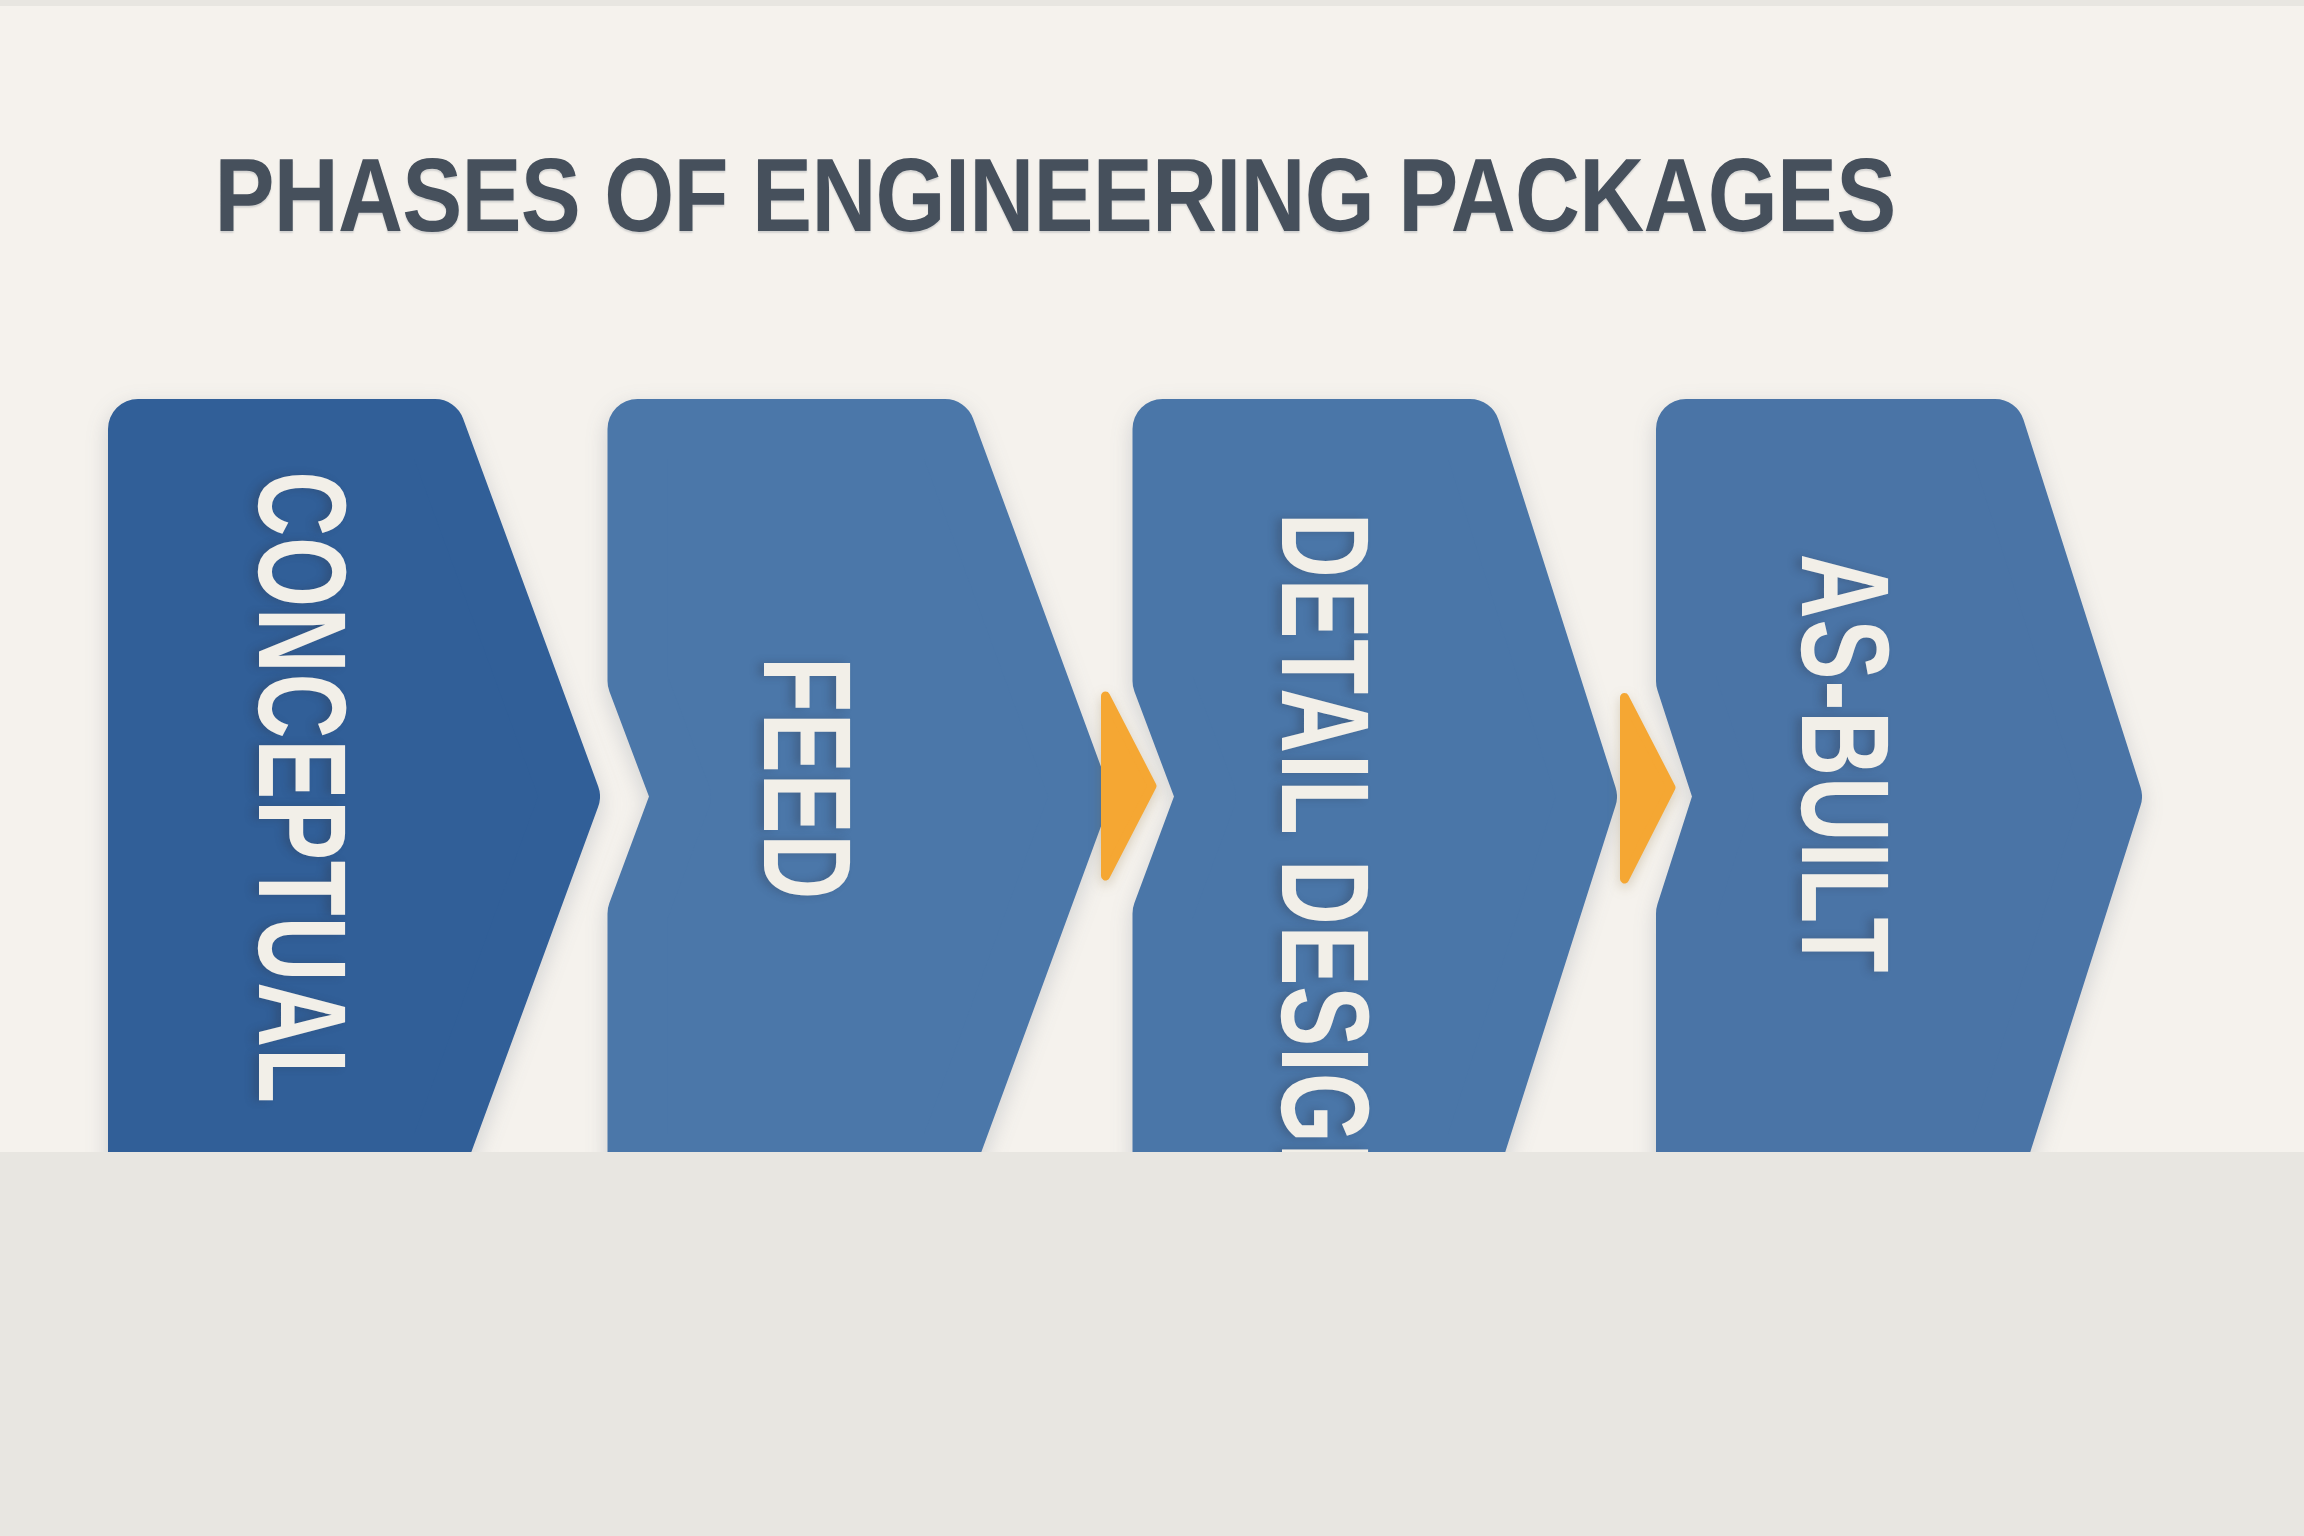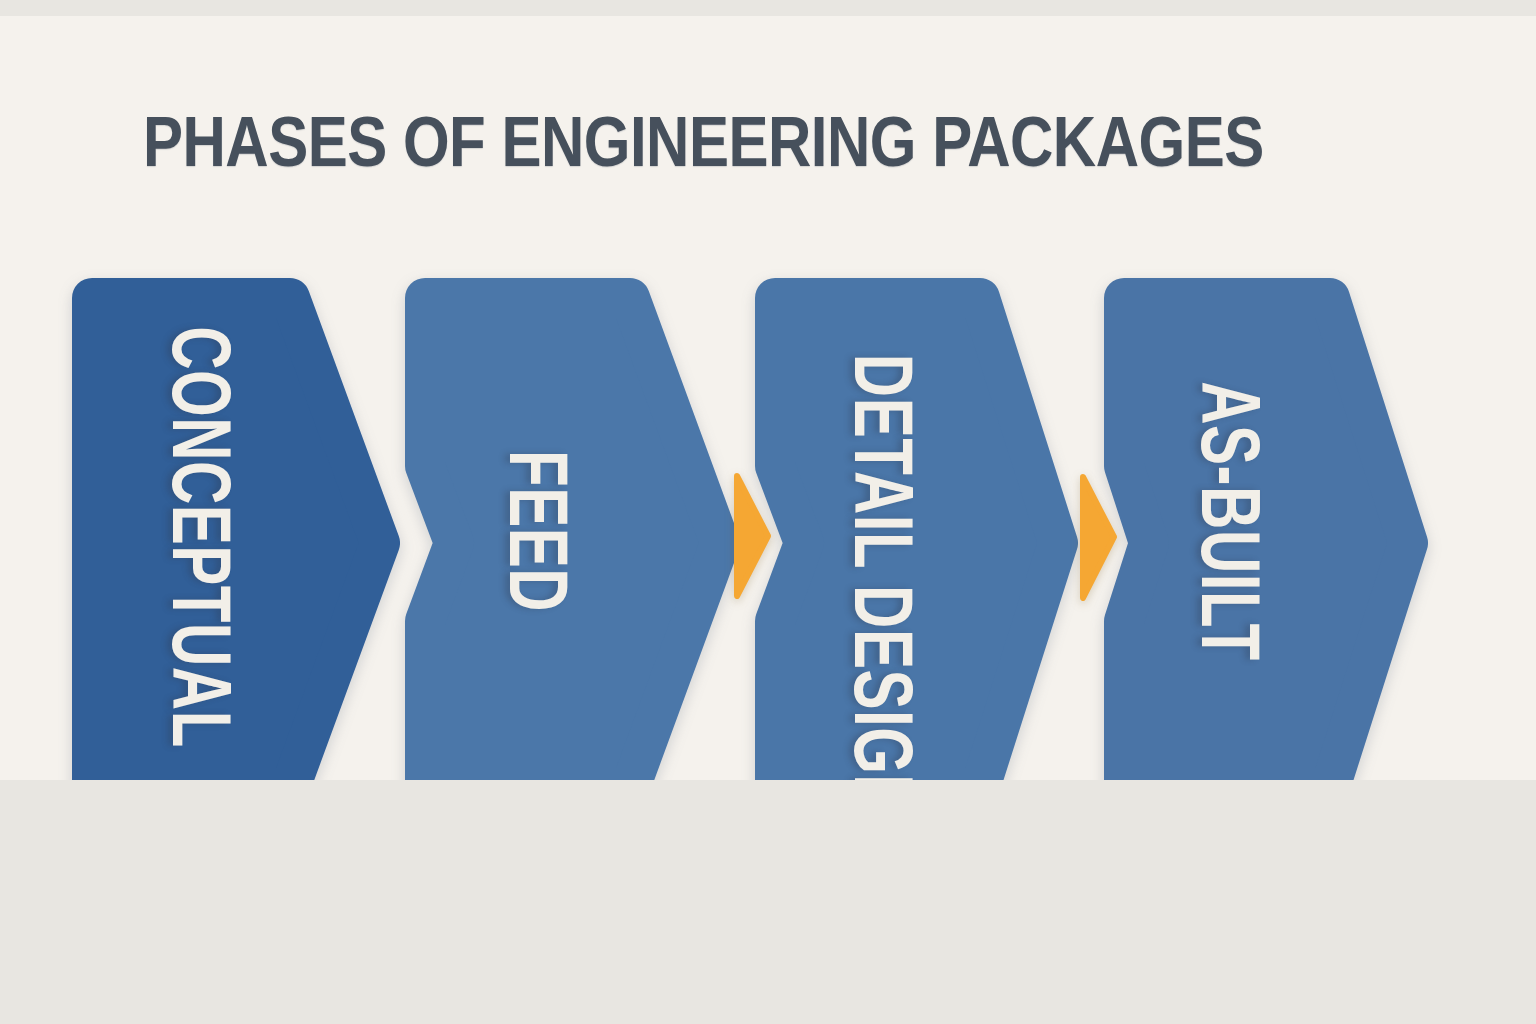--- a/index.html
+++ b/index.html
@@ -7,21 +7,21 @@
     padding: 0;
     background: #e8e6e1;
     font-family: "Liberation Sans", sans-serif;
   }
   .stage {
     position: relative;
     width: 1536px;
     height: 764px;
     background: #f5f2ed;
     overflow: hidden;
-    margin: 16px auto;
+    margin: 4px auto;
   }
   .title {
     position: absolute;
     left: 143px;
     top: 95px;
     margin: 0;
     font-size: 60px;
     line-height: 64px;
     font-weight: bold;
     letter-spacing: -0.5px;

